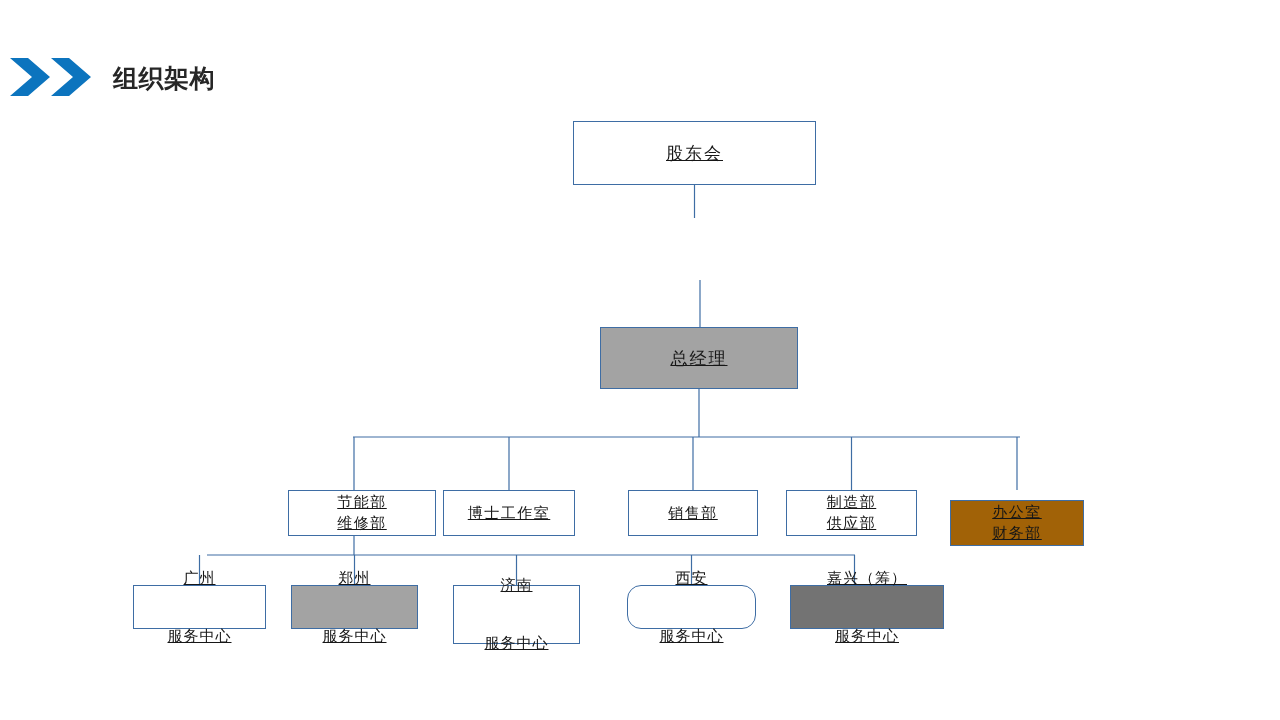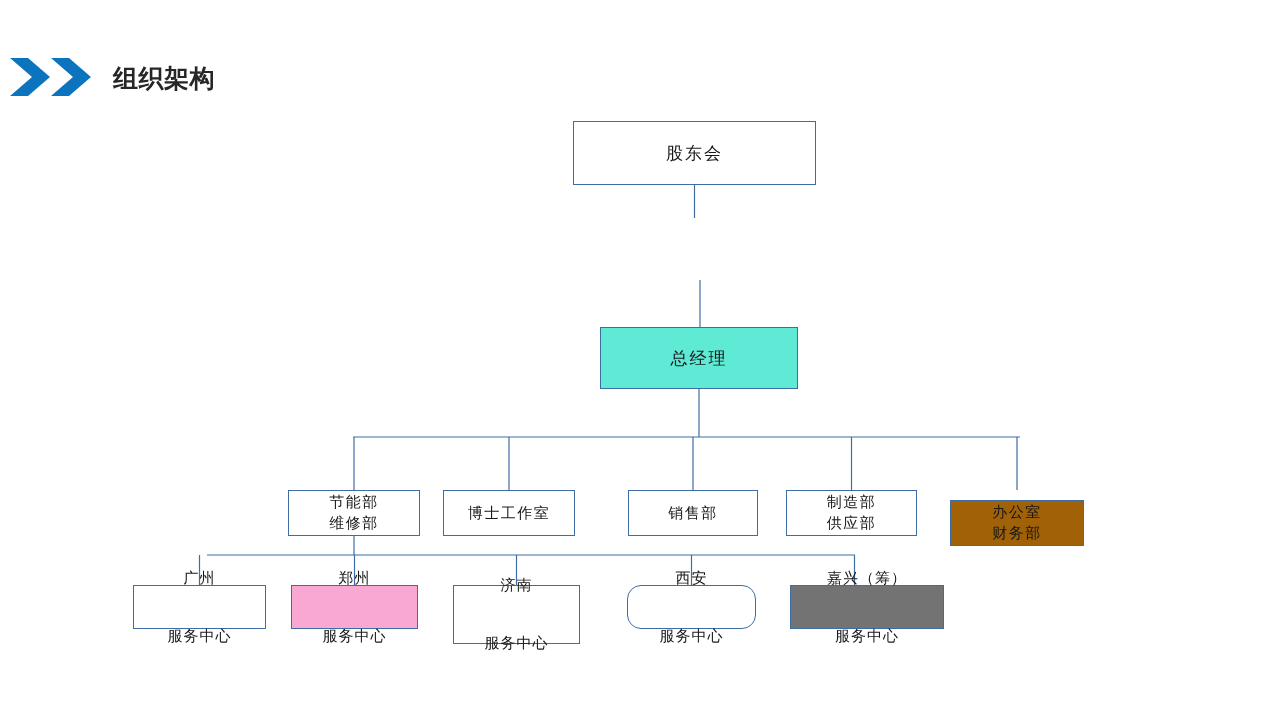--- a/index.html
+++ b/index.html
@@ -70,20 +70,21 @@
     box-sizing: border-box;
     border: 1px solid #3E6DA4;
     background: #ffffff;
     display: flex;
     flex-direction: column;
     align-items: center;
     justify-content: center;
     color: #171717;
     text-align: left;
     white-space: nowrap;
+    text-decoration: underline;
   }
   .node .line {
     display: block;
     letter-spacing: 2px;
   }
 
   
   .tier-top   { font-size: 17px; }
   .tier-exec  { font-size: 17px; }
   .tier-dept  { font-size: 15px; line-height: 21px; }
@@ -120,24 +121,24 @@
         <line x1="199.5" y1="555" x2="199.5" y2="585" stroke="#3E6DA4" stroke-width="1.2"></line>
         <line x1="354.5" y1="555" x2="354.5" y2="585" stroke="#3E6DA4" stroke-width="1.2"></line>
         <line x1="516.5" y1="555" x2="516.5" y2="585" stroke="#3E6DA4" stroke-width="1.2"></line>
         <line x1="691.5" y1="555" x2="691.5" y2="585" stroke="#3E6DA4" stroke-width="1.2"></line>
         <line x1="854.5" y1="555" x2="854.5" y2="585" stroke="#3E6DA4" stroke-width="1.2"></line>
       </svg>
 
   <div class="node tier-top" style="left: 573px; top: 121px; width: 243px; height: 64px; border-color: rgb(62, 109, 164); background: rgb(255, 255, 255); color: rgb(23, 23, 23);">
         <span class="line">股东会</span>
       </div>
-      <div class="node tier-exec" style="left: 600px; top: 327px; width: 198px; height: 62px; border-color: rgb(62, 109, 164); background: #5eead4; color: rgb(23, 23, 23);">
+      <div class="node tier-exec" style="left: 600px; top: 327px; width: 198px; height: 62px; border-color: rgb(62, 109, 164); background: #a3a3a3; color: rgb(23, 23, 23);">
         <span class="line">总经理</span>
       </div>
-      <div class="node tier-dept" style="left: 288px; top: 490px; width: 132px; height: 46px; border-color: rgb(62, 109, 164); background: rgb(255, 255, 255); color: rgb(23, 23, 23);">
+      <div class="node tier-dept" style="left: 288px; top: 490px; width: 148px; height: 46px; border-color: rgb(62, 109, 164); background: rgb(255, 255, 255); color: rgb(23, 23, 23);">
         <span class="line">节能部</span>
         <span class="line">维修部</span>
       </div>
       <div class="node tier-dept" style="left: 443px; top: 490px; width: 132px; height: 46px; border-color: rgb(62, 109, 164); background: rgb(255, 255, 255); color: rgb(23, 23, 23);">
         <span class="line">博士工作室</span>
       </div>
       <div class="node tier-dept" style="left: 628px; top: 490px; width: 130px; height: 46px; border-color: rgb(62, 109, 164); background: rgb(255, 255, 255); color: rgb(23, 23, 23);">
         <span class="line">销售部</span>
       </div>
       <div class="node tier-dept" style="left: 786px; top: 490px; width: 131px; height: 46px; border-color: rgb(62, 109, 164); background: rgb(255, 255, 255); color: rgb(23, 23, 23);">
@@ -145,21 +146,21 @@
         <span class="line">供应部</span>
       </div>
       <div class="node tier-dept" style="left: 950px; top: 500px; width: 134px; height: 46px; border-color: rgb(62, 109, 164); background: #a16207; color: rgb(23, 23, 23);">
         <span class="line">办公室</span>
         <span class="line">财务部</span>
       </div>
       <div class="node tier-center" style="left: 133px; top: 585px; width: 133px; height: 44px; border-color: rgb(62, 109, 164); background: rgb(255, 255, 255); color: rgb(23, 23, 23);">
         <span class="line">广州</span>
         <span class="line">服务中心</span>
       </div>
-      <div class="node tier-center" style="left: 291px; top: 585px; width: 127px; height: 44px; border-color: rgb(62, 109, 164); background: #f9a8d4; color: rgb(23, 23, 23);">
+      <div class="node tier-center" style="left: 291px; top: 585px; width: 127px; height: 44px; border-color: rgb(62, 109, 164); background: #a3a3a3; color: rgb(23, 23, 23);">
         <span class="line">郑州</span>
         <span class="line">服务中心</span>
       </div>
       <div class="node tier-center" style="left: 453px; top: 585px; width: 127px; height: 59px; border-color: rgb(62, 109, 164); background: rgb(255, 255, 255); color: rgb(23, 23, 23);">
         <span class="line">济南</span>
         <span class="line">服务中心</span>
       </div>
       <div class="node tier-center" style="left: 627px; top: 585px; width: 129px; height: 44px; border-color: rgb(62, 109, 164); background: rgb(255, 255, 255); color: rgb(23, 23, 23); border-radius: 14px;">
         <span class="line">西安</span>
         <span class="line">服务中心</span>

